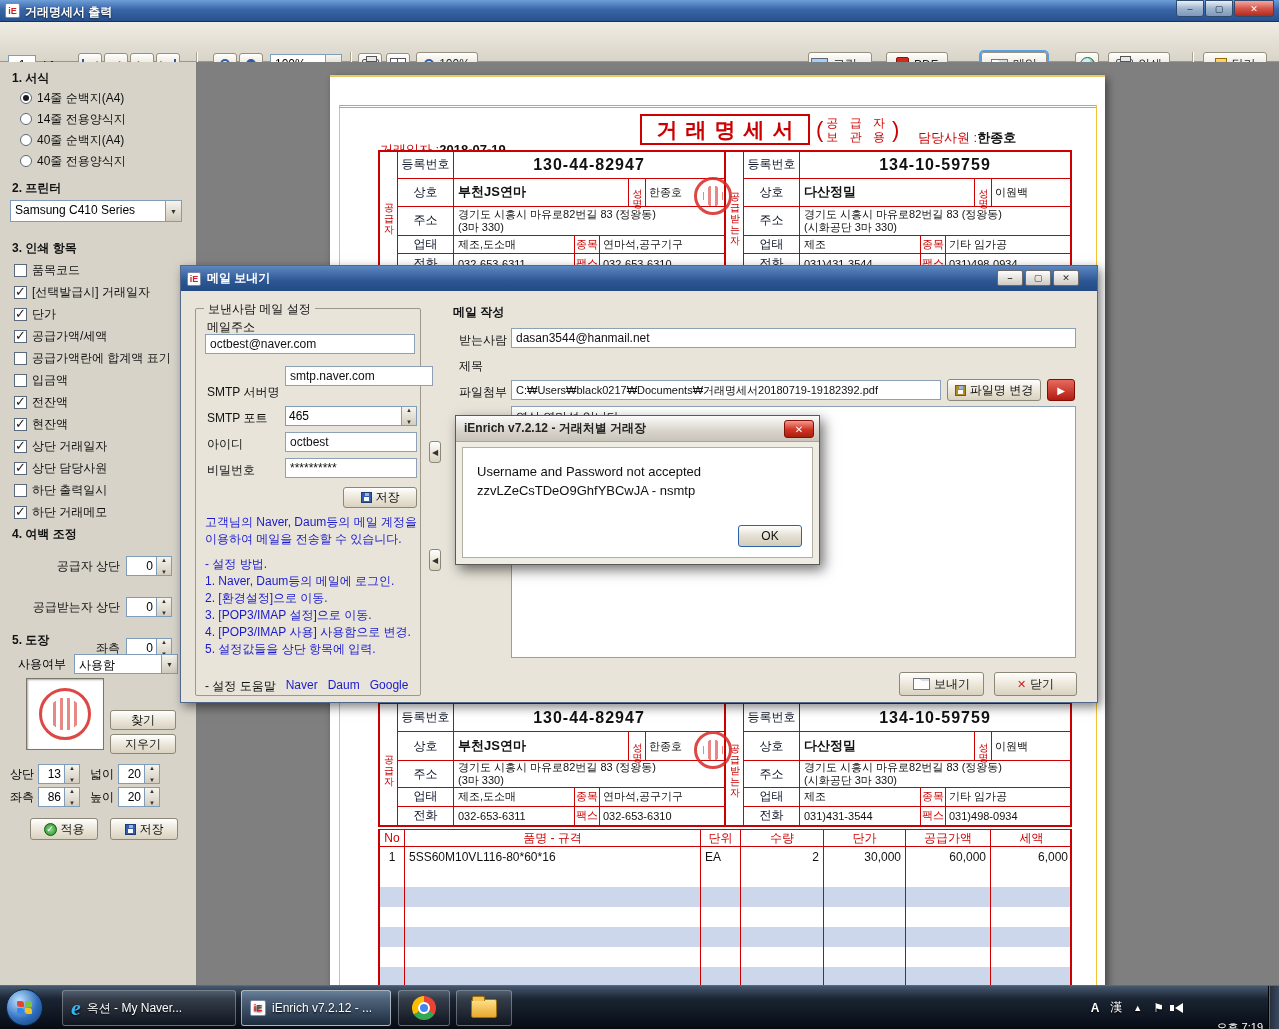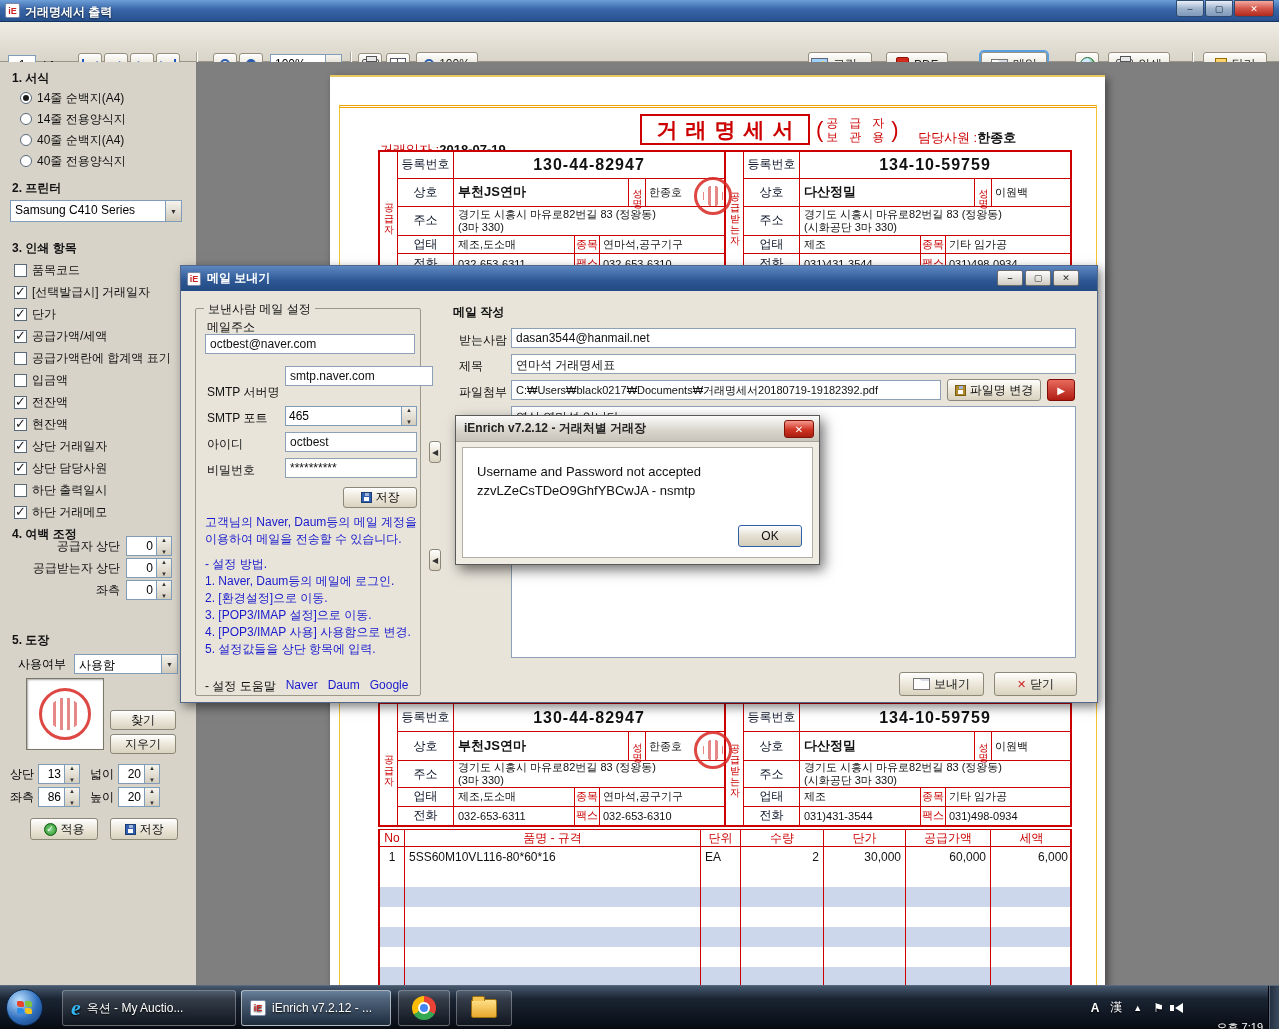--- a/index.html
+++ b/index.html
@@ -98,21 +98,21 @@
     border-top:2px solid #e8c860; box-shadow:3px 3px 8px rgba(0,0,0,.45); }
   .guide-h { position:absolute; left:9px; width:757px; top:28px; height:3px; border-top:1px solid #f0a400; border-bottom:1px solid #f0a400; }
   .guide-v { position:absolute; top:28px; bottom:0; width:1px; background:#f0b400; opacity:.8; }
   .doc-date { position:absolute; left:50px; top:64px; font-size:13px; color:#c00; }
   .doc-date b { color:#111; font-weight:bold; border-bottom:1px solid #c00; }
   .doc-title { position:absolute; left:310px; top:37px; width:170px; height:31px; border:2px solid #c00;
     color:#c00; font-size:21px; font-weight:bold; letter-spacing:8px; display:flex; align-items:center; justify-content:center; padding-left:8px; }
   .doc-keep { position:absolute; left:486px; top:36px; height:33px; display:flex; align-items:center; color:#c00; font-size:12px; }
   .doc-keep::before { content:"("; font-size:22px; margin-right:3px; }
   .doc-keep::after { content:")"; font-size:22px; margin-left:3px; }
-  .doc-keep .kl { line-height:14px; letter-spacing:4px;font-family:Liberation Serif, serif; }
+  .doc-keep .kl { line-height:14px; letter-spacing:4px; }
   .doc-mgr { position:absolute; left:588px; top:52px; font-size:13px; color:#c00; }
   .doc-mgr b { color:#111; }
   .dtbl { position:absolute; left:48px; width:694px; height:125px; display:flex; border:2px solid #c00; background:#fff; }
   .dhalf { flex:1; display:flex; }
   .dhalf.lft { border-right:2px solid #c00; }
   .dside { width:18px; border-right:1px solid #c00; color:#c00; font-size:10px;
     writing-mode:vertical-rl; text-orientation:upright; display:flex; align-items:center; justify-content:center; letter-spacing:1px; }
   .drows { flex:1; display:flex; flex-direction:column; }
   .drow { display:flex; border-bottom:1px solid #c00; }
   .drow:last-child { border-bottom:none; }
@@ -358,21 +358,21 @@
       <div class="optrow">
           <span class="cb"></span>
           <span>하단 출력일시</span>
         </div>
       <div class="optrow">
           <span class="cb on"></span>
           <span>하단 거래메모</span>
         </div>
     </div>
     <div class="grp" style="left:12px;top:464px">4. 여백 조정</div>
-    <div class="abs" style="left:8px;top:474px;display:flex;flex-direction:column;gap:2px">
+    <div class="abs" style="left:8px;top:494px;display:flex;flex-direction:column;gap:21px">
       <div style="display:flex;align-items:center;gap:6px">
           <span class="mlabel">공급자 상단</span>
         <span class="spin" style="width:46px">
             <span class="spin-val">0</span>
             <span class="spin-ud"></span>
           </span>
         </div>
       <div style="display:flex;align-items:center;gap:6px">
           <span class="mlabel">공급받는자 상단</span>
         <span class="spin" style="width:46px">
@@ -718,21 +718,20 @@
       <span class="link">Google</span>
     </div>
 
     <div class="btn collapser" style="left:248px;top:175px"></div>
     <div class="btn collapser" style="left:248px;top:283px"></div>
 
     <div class="flabel" style="left:272px;top:38px;font-weight:bold">메일 작성</div>
     <div class="flabel" style="left:278px;top:66px">받는사람</div>
     <div class="inp" style="left:330px;top:62px;width:565px;height:20px">dasan3544@hanmail.net</div>
     <div class="flabel" style="left:278px;top:92px">제목</div>
-    <div class="inp" style="left:330px;top:88px;width:565px;height:20px">연마석 거래명세표</div>
     <div class="flabel" style="left:278px;top:118px">파일첨부</div>
     <div class="inp" style="left:330px;top:114px;width:430px;height:20px;font-size:11px">C:₩Users₩black0217₩Documents₩거래명세서20180719-19182392.pdf</div>
     <div class="btn abs" style="left:766px;top:113px;width:94px;height:22px">
         <span class="i-disk" style="background:#b08a2a;border-color:#7a5c10"></span>
         <span>파일명 변경</span>
       </div>
     <div class="btn-red" style="left:866px;top:113px;width:28px;height:22px"></div>
     <div class="flabel" style="left:278px;top:147px">메시지</div>
     <div class="inp" style="left:330px;top:140px;width:565px;height:252px;white-space:normal;align-items:flex-start">연삭 연마석 입니다</div>
 
@@ -764,21 +763,21 @@
     <div class="orb">
       <span class="orbflag">
           <i style="background:#e8442c"></i>
           <i style="background:#7ec43c"></i>
           <i style="background:#2c8ce8"></i>
           <i style="background:#f4c41c"></i>
         </span>
     </div>
     <div class="task" style="left:62px;width:174px">
       <span class="i-e">e</span>
-      <span>옥션 - My Auctio...</span>
+      <span>옥션 - My Naver...</span>
     </div>
     <div class="task active" style="left:241px;width:150px">
       <span class="app-ico" style="width:16px;height:16px"></span>
       <span>iEnrich v7.2.12 - ...</span>
     </div>
     <div class="task" style="left:398px;width:52px;justify-content:center">
         <span class="i-chrome"></span>
       </div>
     <div class="task" style="left:456px;width:56px;justify-content:center">
         <span class="i-folder"></span>

